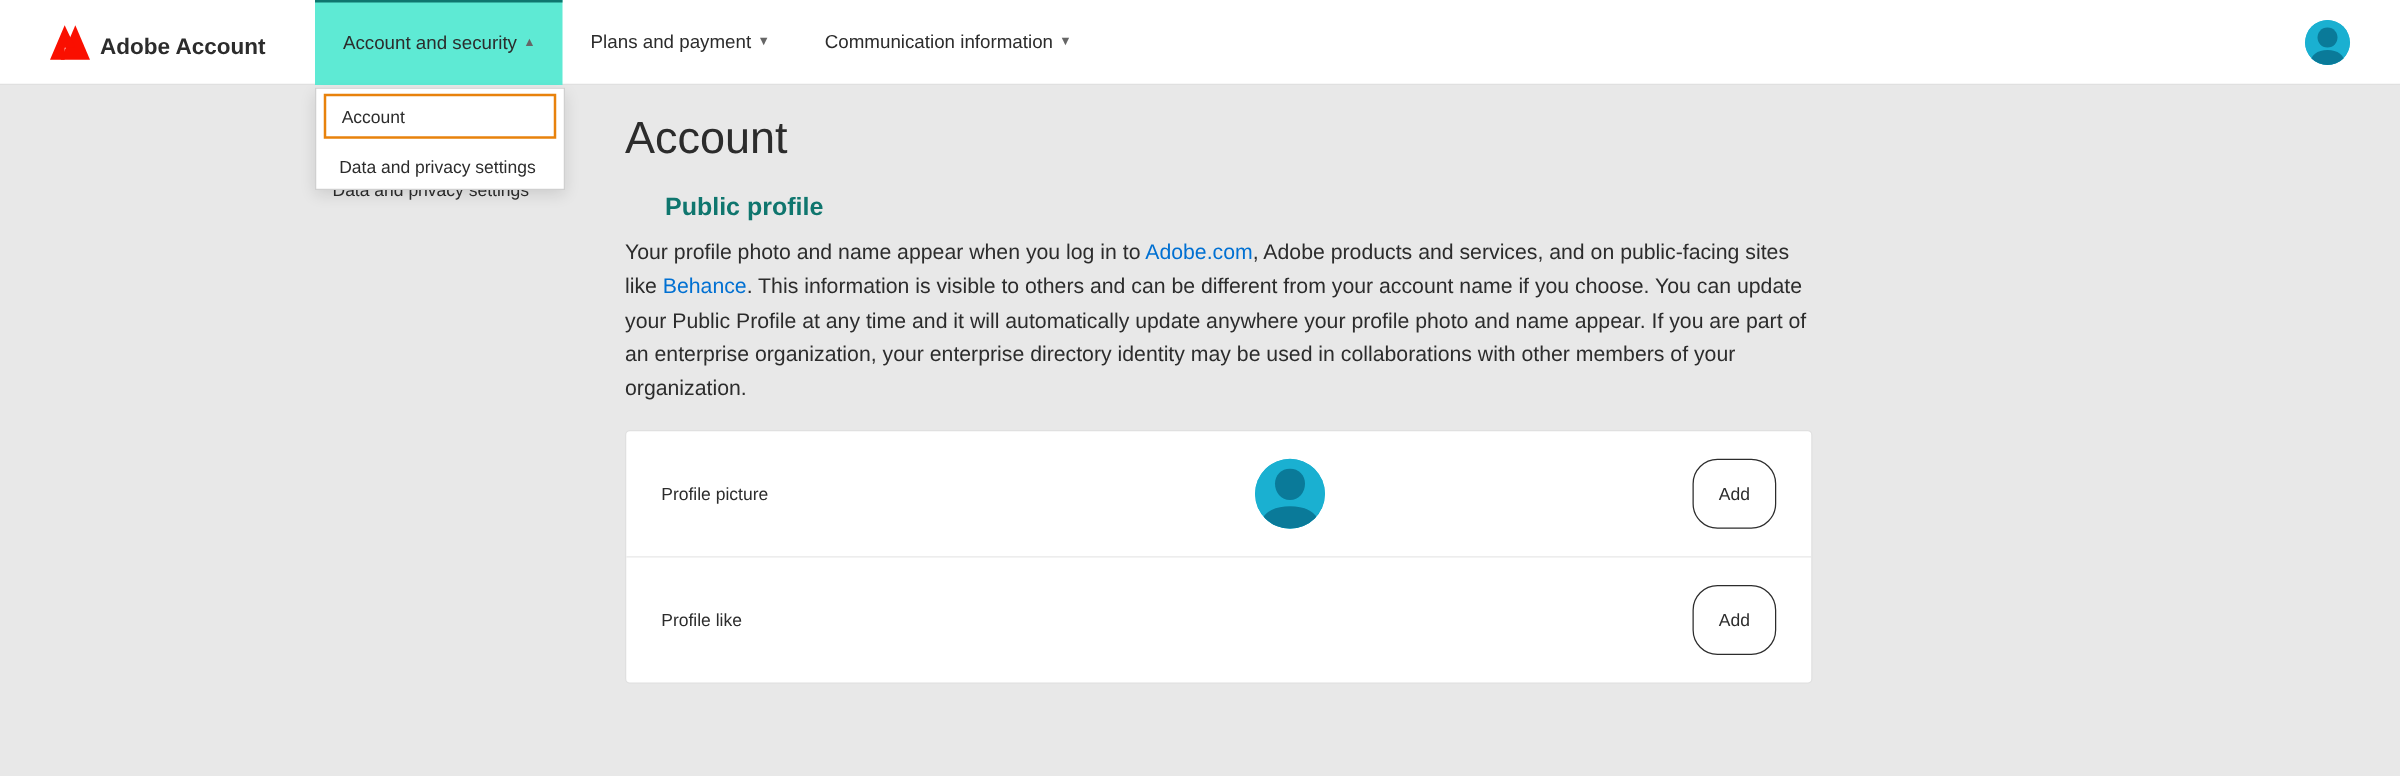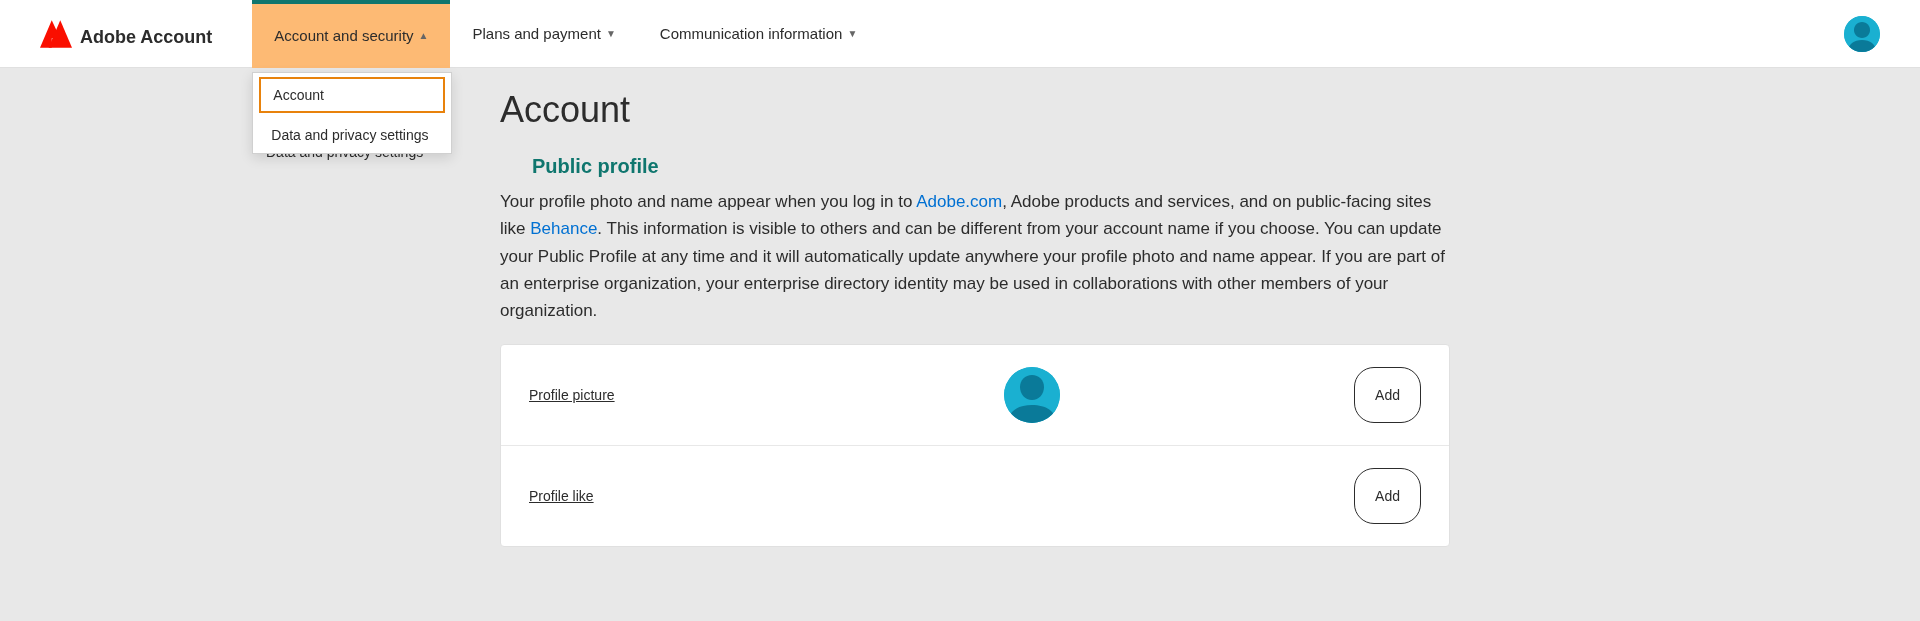--- a/index.html
+++ b/index.html
@@ -49,22 +49,22 @@
       height: 68px;
       display: flex;
       align-items: center;
       cursor: pointer;
       font-size: 15px;
       color: #2c2c2c;
       position: relative;
       white-space: nowrap;
     }
     .nav-item.active {
-      background: #fdba74;
-      border-top: 4px solid #0f766e;
+      background: #5eead4;
+      border-top: 2px solid #0f766e;
     }
     .nav-item .chevron {
       margin-left: 5px;
       font-size: 10px;
       color: #666;
     }
     .nav-avatar {
       margin-left: auto;
       width: 36px;
       height: 36px;
@@ -179,21 +179,20 @@
       border-bottom: 1px solid #e8e8e8;
     }
     .profile-row:last-child {
       border-bottom: none;
     }
     .profile-row-label {
       width: 180px;
       font-size: 14px;
       color: #2c2c2c;
       flex-shrink: 0;
-      text-decoration: underline;
     }
     .profile-row-value {
       flex: 1;
       display: flex;
       justify-content: center;
       align-items: center;
     }
     .profile-picture-circle {
       width: 56px;
       height: 56px;

